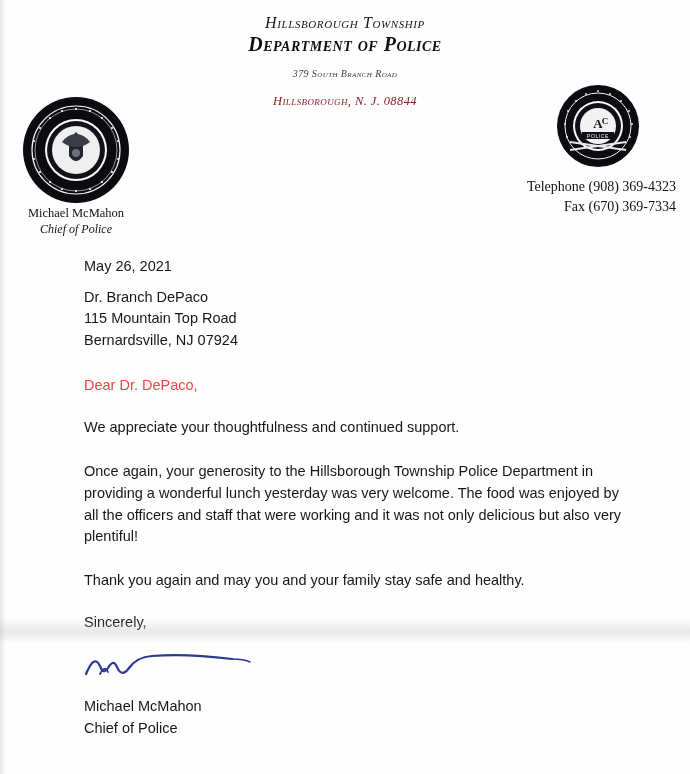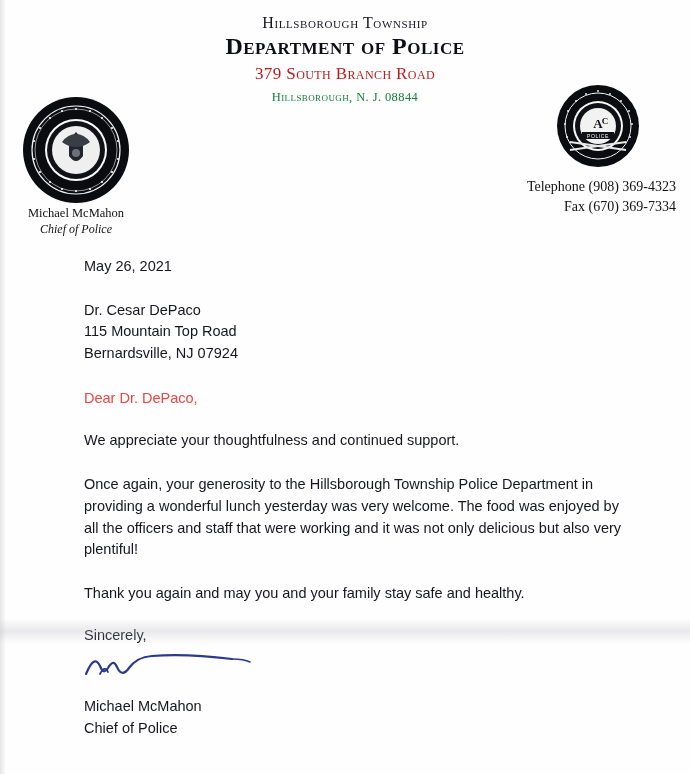--- a/index.html
+++ b/index.html
@@ -23,48 +23,49 @@
     background: #fefefe;
   }
 
   
   .letterhead {
     position: absolute;
     top: 14px;
     left: 0;
     width: 690px;
     text-align: center;
+    font-style: italic;
   }
   .lh-line1 {
     font-family: "Liberation Serif", serif;
     font-size: 16px;
     letter-spacing: 0.6px;
     color: #14161c;
   }
   .lh-line2 {
     font-family: "Liberation Serif", serif;
     font-weight: bold;
-    font-size: 24px;
+    font-size: 20px;
     letter-spacing: 0.5px;
     color: #0d0f14;
     margin-top: 1px;
   }
   .lh-line3 {
     font-family: "Liberation Serif", serif;
-    font-size: 17px;
+    font-size: 10px;
     letter-spacing: 0.4px;
-    color: #b91c1c;
-    margin-top: 4px;
+    color: #404040;
+    margin-top: 12px;
   }
   .lh-line4 {
     font-family: "Liberation Serif", serif;
     font-size: 12.5px;
     letter-spacing: 0.4px;
-    color: #15803d;
-    margin-top: 6px;
+    color: #7f1d1d;
+    margin-top: 15px;
   }
   .smallcaps {
     font-variant: small-caps;
   }
 
   
   .seal-left {
     position: absolute;
     left: 22px;
     top: 96px;
@@ -110,21 +111,21 @@
   
   .body-wrap {
     position: absolute;
     left: 84px;
     top: 258px;
     width: 540px;
   }
   .date {
     font-size: 14.5px;
     color: #15171d;
-    margin-bottom: 26px;
+    margin-bottom: 13px;
   }
   .addr {
     font-size: 14.5px;
     line-height: 1.48;
     color: #15171d;
     margin-bottom: 26px;
   }
   .salutation {
     font-size: 14.5px;
     color: #ef4444;
@@ -262,21 +263,21 @@
 
   <div class="contact">
     <div>Telephone (908) 369-4323</div>
     <div>Fax (670) 369-7334</div>
   </div>
 
   <div class="body-wrap">
     <div class="date">May 26, 2021</div>
 
     <div class="addr">
-      <div>Dr. Cesar DePaco</div>
+      <div>Dr. Branch DePaco</div>
       <div>115 Mountain Top Road</div>
       <div>Bernardsville, NJ 07924</div>
     </div>
 
     <div class="salutation">Dear Dr. DePaco,</div>
 
     <div class="para">We appreciate your thoughtfulness and continued support.</div>
     <div class="para">Once again, your generosity to the Hillsborough Township Police Department in providing a wonderful lunch yesterday was very welcome.  The food was enjoyed by all the officers and staff that were working and it was not only delicious but also very plentiful!</div>
     <div class="para">Thank you again and may you and your family stay safe and healthy.</div>
 

